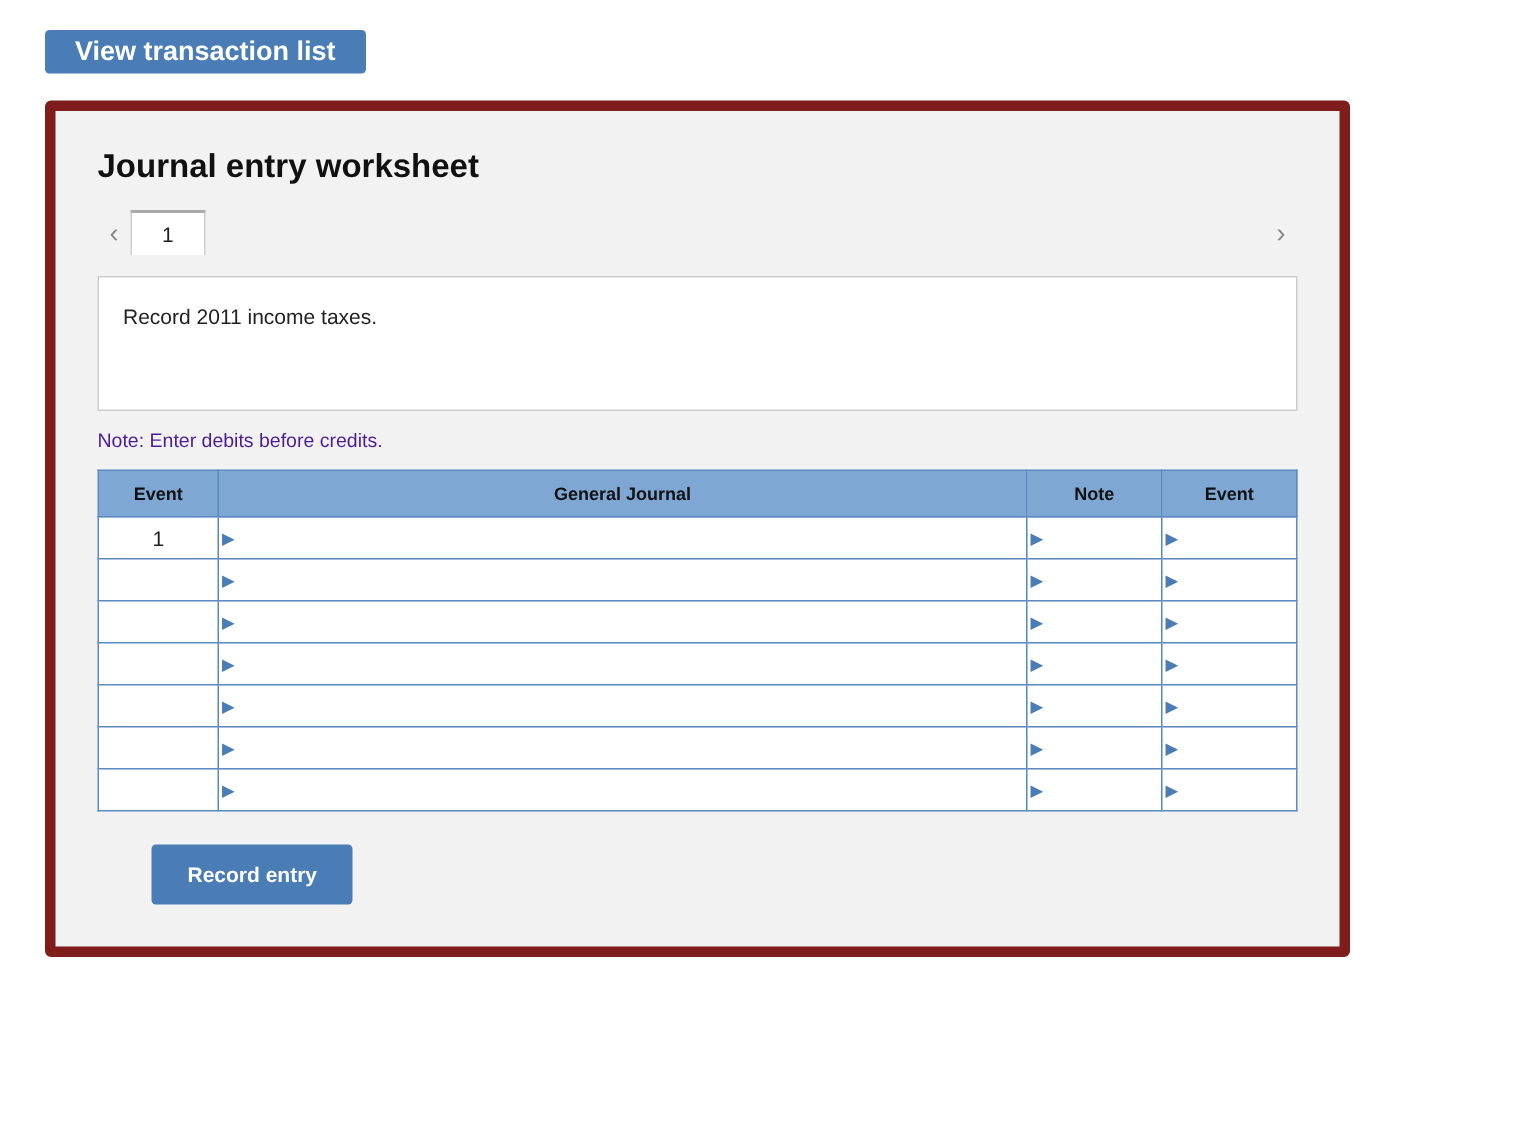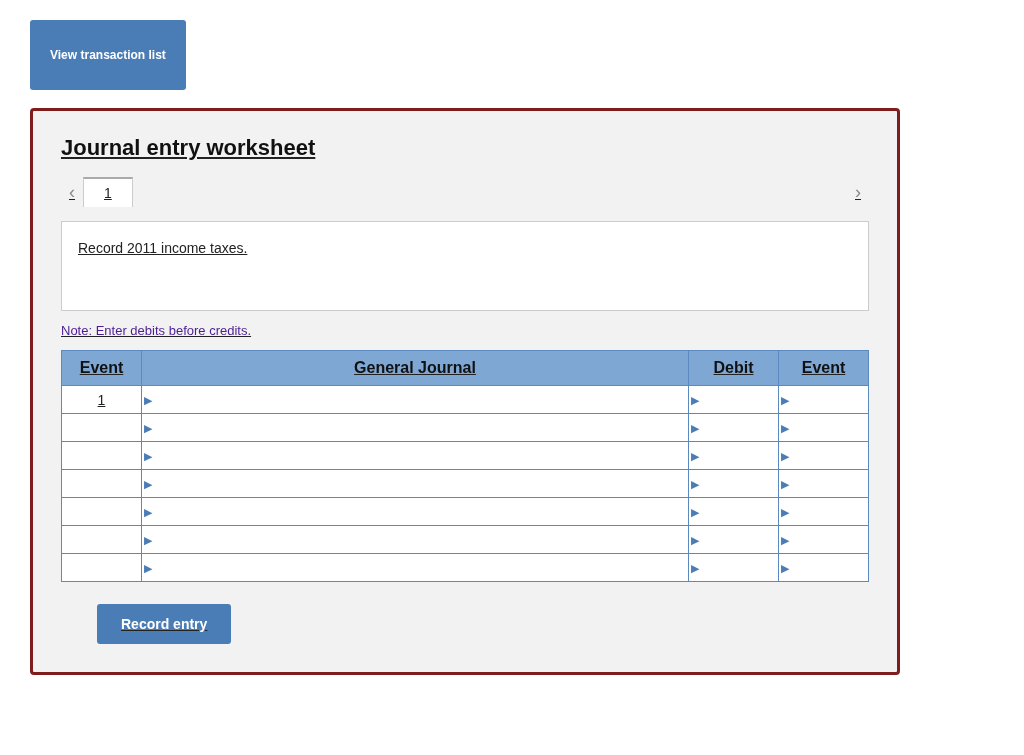--- a/index.html
+++ b/index.html
@@ -16,35 +16,34 @@
     }
 
     .page-wrapper {
       padding: 20px 30px;
     }
 
     .view-transaction-btn {
       background-color: #4a7cb5;
       color: #ffffff;
       border: none;
-      padding: 28px 20px;
-      font-size: 12px;
+      padding: 4px 20px;
+      font-size: 18px;
       font-weight: bold;
       cursor: pointer;
       border-radius: 3px;
       margin-bottom: 18px;
     }
 
     .worksheet-card {
       background: #f2f2f2;
-      border: 3px solid #7f1d1d;
+      border: 7px solid #7f1d1d;
       border-radius: 4px;
       padding: 24px 28px 28px 28px;
       max-width: 870px;
-      text-decoration: underline;
     }
 
     .worksheet-title {
       font-size: 22px;
       font-weight: bold;
       margin-bottom: 16px;
       color: #111;
     }
 
     .tab-nav {
@@ -105,21 +104,21 @@
       margin-bottom: 22px;
     }
 
     .journal-table th {
       background-color: #7ea7d3;
       color: #111;
       font-weight: bold;
       text-align: center;
       padding: 8px 6px;
       border: 1px solid #5a8abf;
-      font-size: 16px;
+      font-size: 12px;
     }
 
     .journal-table td {
       border: 1px solid #5a8abf;
       padding: 0;
       height: 28px;
       background: #ffffff;
     }
 
     .journal-table td.event-cell {
@@ -210,21 +209,21 @@
 
     <div class="description-box">Record 2011 income taxes.</div>
 
     <div class="note-text">Note: Enter debits before credits.</div>
 
     <table class="journal-table">
       <thead>
         <tr>
           <th class="col-event">Event</th>
           <th class="col-journal">General Journal</th>
-          <th class="col-debit">Debit</th>
+          <th class="col-debit">Note</th>
           <th class="col-credit">Event</th>
         </tr>
       </thead>
       <tbody id="table-body">
       <tr>
             <td class="event-cell col-event">1</td>
             <td class="input-cell col-journal input-with-arrow"><span class="arrow-indicator">▶</span><input class="cell-input" type="text" style=""></td>
             <td class="input-cell col-debit input-with-arrow"><span class="arrow-indicator">▶</span><input class="cell-input" type="text" style=""></td>
             <td class="input-cell col-credit input-with-arrow"><span class="arrow-indicator">▶</span><input class="cell-input" type="text" style=""></td>
           </tr>

